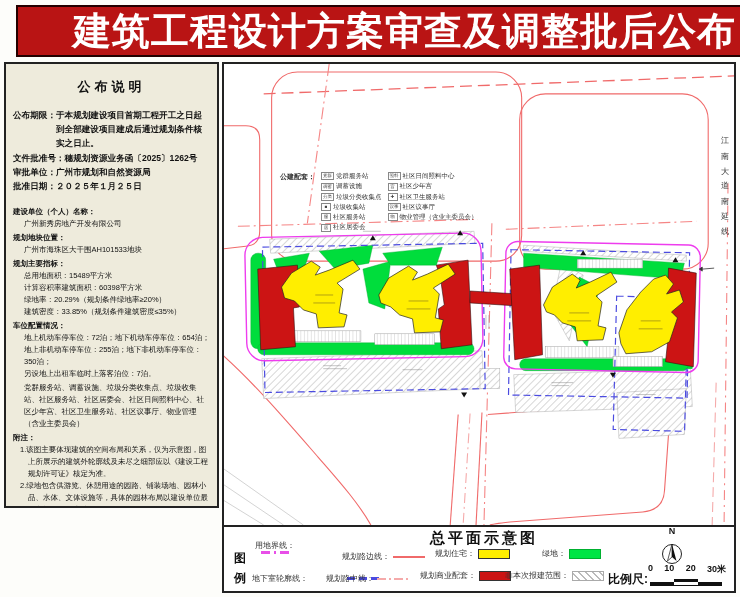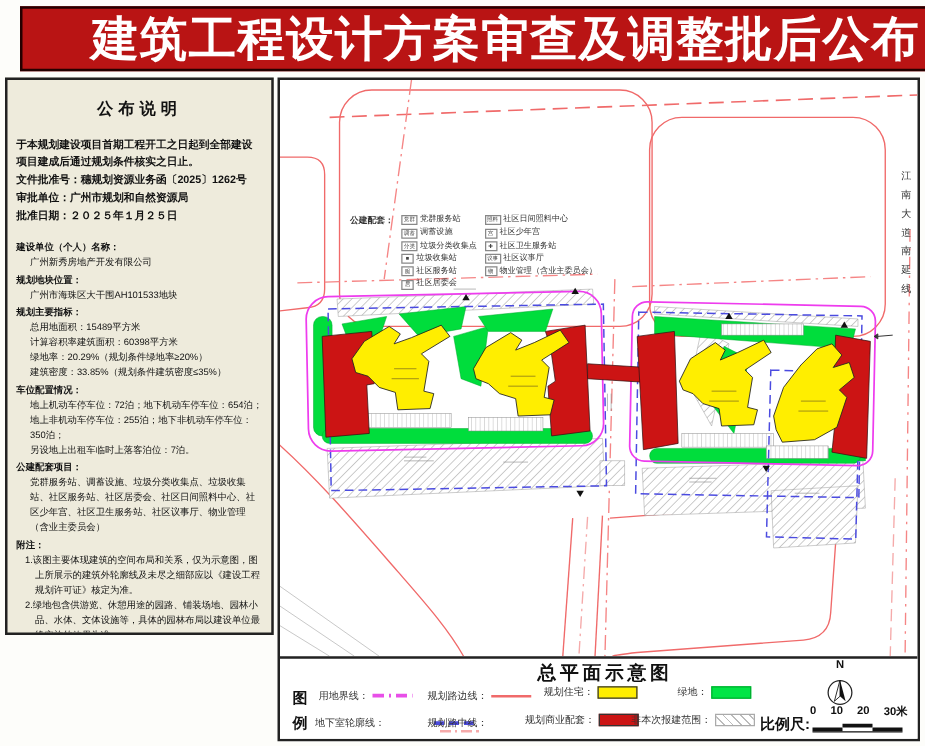--- a/index.html
+++ b/index.html
@@ -72,20 +72,21 @@
 <div class="page">
 
   <div class="banner">
     <div class="banner-title">建筑工程设计方案审查及调整批后公布</div>
   </div>
 
   <div class="sidebar">
     <div class="sb-heading">公布说明</div>
 
     <div class="nt">
+      <span class="nt-label">公布期限：</span>
       <span class="nt-text">于本规划建设项目首期工程开工之日起到全部建设项目建成后通过规划条件核实之日止。</span>
     </div>
     <div class="nt">
       <span class="nt-label">文件批准号：</span>
       <span class="nt-text">穗规划资源业务函〔2025〕1262号</span>
     </div>
     <div class="nt">
       <span class="nt-label">审批单位：</span>
       <span class="nt-text">广州市规划和自然资源局</span>
     </div>
@@ -110,21 +111,20 @@
         <div class="inf-line">绿地率：20.29%（规划条件绿地率≥20%）</div>
         <div class="inf-line">建筑密度：33.85%（规划条件建筑密度≤35%）</div>
       </div>
       <div class="inf-block">
         <div class="inf-label">车位配置情况：</div>
         <div class="inf-line">地上机动车停车位：72泊；地下机动车停车位：654泊；</div>
         <div class="inf-line">地上非机动车停车位：255泊；地下非机动车停车位：350泊；</div>
         <div class="inf-line">另设地上出租车临时上落客泊位：7泊。</div>
       </div>
       <div class="inf-block">
-        <div class="inf-label">公建配套项目：</div>
         <div class="inf-line">党群服务站、调蓄设施、垃圾分类收集点、垃圾收集站、社区服务站、社区居委会、社区日间照料中心、社区少年宫、社区卫生服务站、社区议事厅、物业管理（含业主委员会）</div>
       </div>
       <div class="inf-block">
         <div class="inf-label">附注：</div>
         <div class="inf-note">1.该图主要体现建筑的空间布局和关系，仅为示意图，图上所展示的建筑外轮廓线及未尽之细部应以《建设工程规划许可证》核定为准。</div>
         <div class="inf-note">2.绿地包含供游览、休憩用途的园路、铺装场地、园林小品、水体、文体设施等，具体的园林布局以建设单位最终实施的效果为准。</div>
         <div class="inf-line">3.查询网址：</div>
       </div>
     </div>
   </div>
@@ -312,42 +312,42 @@
 
     <div class="road-label">江南大道南延线</div>
 
     <div class="legend-band">
       <div class="lg-title">总平面示意图</div>
       <div class="lg-col">
         <span>图</span>
         <span>例</span>
       </div>
 
-      <div class="lg-item" style="left:31px;top:24px;">
+      <div class="lg-item" style="left:31px;top:13px;flex-direction:column;">
         <span>用地界线：</span>
         <span class="sw sw-line sw-magenta"></span>
       </div>
       <div class="lg-item" style="left:118px;top:24px;">
         <span>规划路边线：</span>
         <span class="sw sw-line sw-redline"></span>
       </div>
       <div class="lg-item" style="left:211px;top:21px;">
         <span>规划住宅：</span>
         <span class="sw sw-box sw-yellow"></span>
       </div>
       <div class="lg-item" style="left:318px;top:21px;">
         <span>绿地：</span>
         <span class="sw sw-box sw-green"></span>
       </div>
 
       <div class="lg-item" style="left:28px;top:46px;gap:36px;">
         <span>地下室轮廓线：</span>
         <span class="sw sw-line sw-bluedash"></span>
       </div>
-      <div class="lg-item" style="left:118px;top:46px;flex-direction:column;">
+      <div class="lg-item" style="left:102px;top:46px;">
         <span>规划路中线：</span>
         <span class="sw sw-line sw-pinkdd"></span>
       </div>
       <div class="lg-item" style="left:196px;top:43px;">
         <span>规划商业配套：</span>
         <span class="sw sw-box sw-red"></span>
       </div>
       <div class="lg-item" style="left:281px;top:43px;">
         <span>非本次报建范围：</span>
         <span class="sw sw-box sw-hatch"></span>

